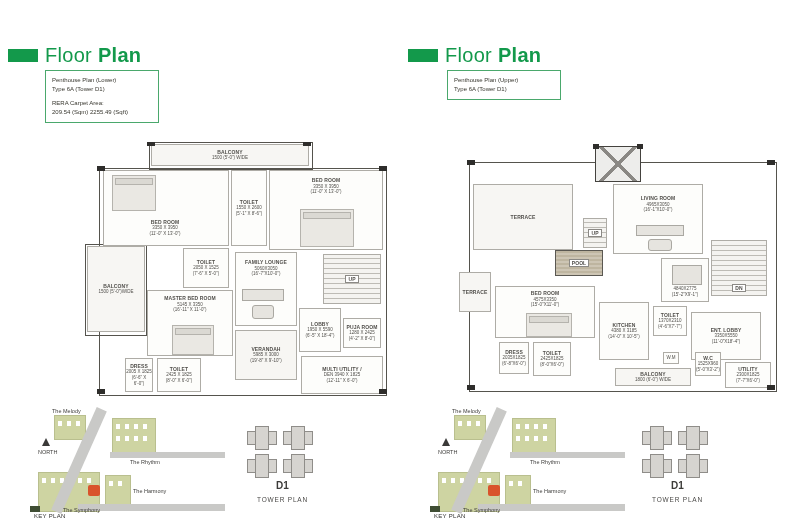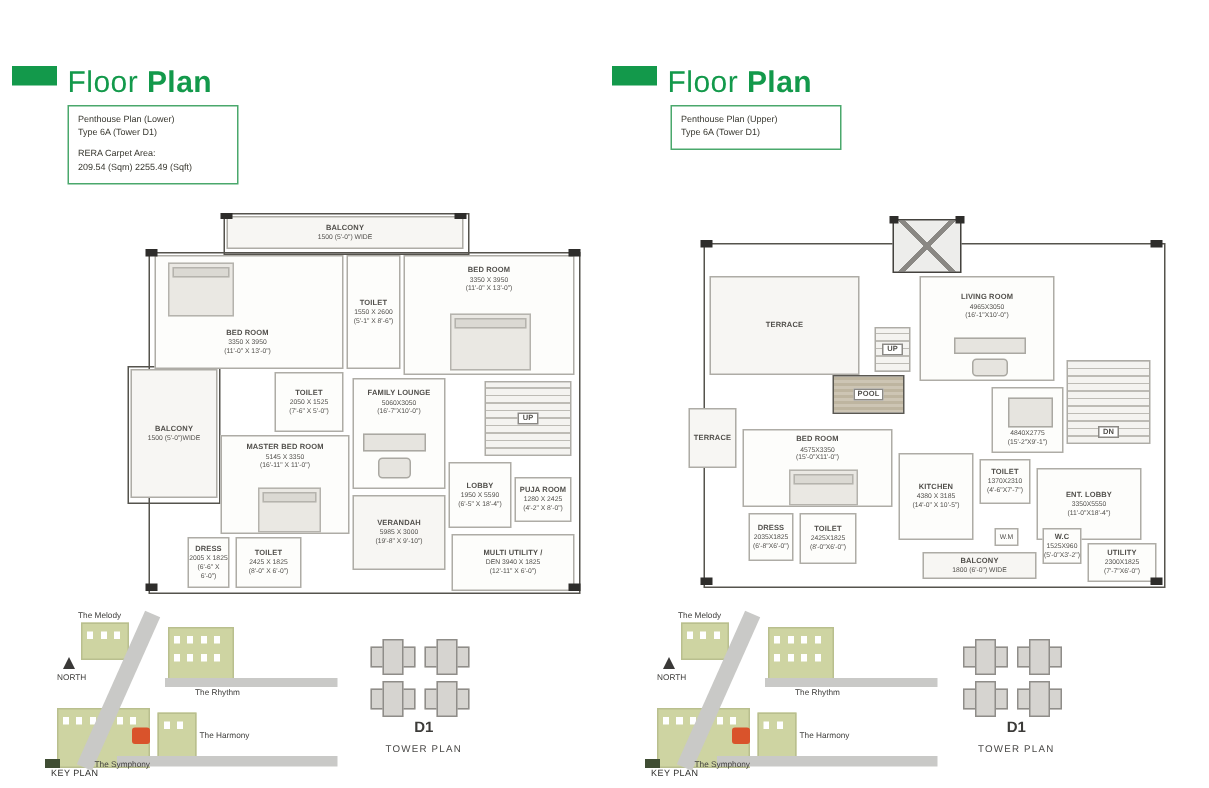--- a/index.html
+++ b/index.html
@@ -1,20 +1,20 @@
 <!DOCTYPE html>
 <html><head>
 <meta charset="utf-8">
 <style>
   :root{ --green:#13994b; --ink:#514f4b; --wall:#55534d; }
   html,body{margin:0;padding:0;}
   body{width:806px;height:525px;background:#ffffff;position:relative;overflow:hidden;
        font-family:"Liberation Sans",sans-serif;}
   
-  .hdr{position:absolute;display:flex;align-items:flex-start;gap:7px;}
+  .hdr{position:absolute;display:flex;align-items:center;gap:7px;}
   .hdr .blk{width:30px;height:13px;background:var(--green);}
   .hdr .t{font-size:20px;color:var(--green);font-weight:400;letter-spacing:.3px;}
   .hdr .t b{font-weight:700;}
   .infobox{position:absolute;border:1px solid #4aa86c;padding:5px 6px;font-size:6px;
            line-height:1.5;color:#38372f;width:100px;}
   .infobox span{display:block;}
   .infobox .gap{margin-top:5px;}
   
   .plan{position:absolute;}
   .outline{position:absolute;border:1.6px solid var(--wall);}

